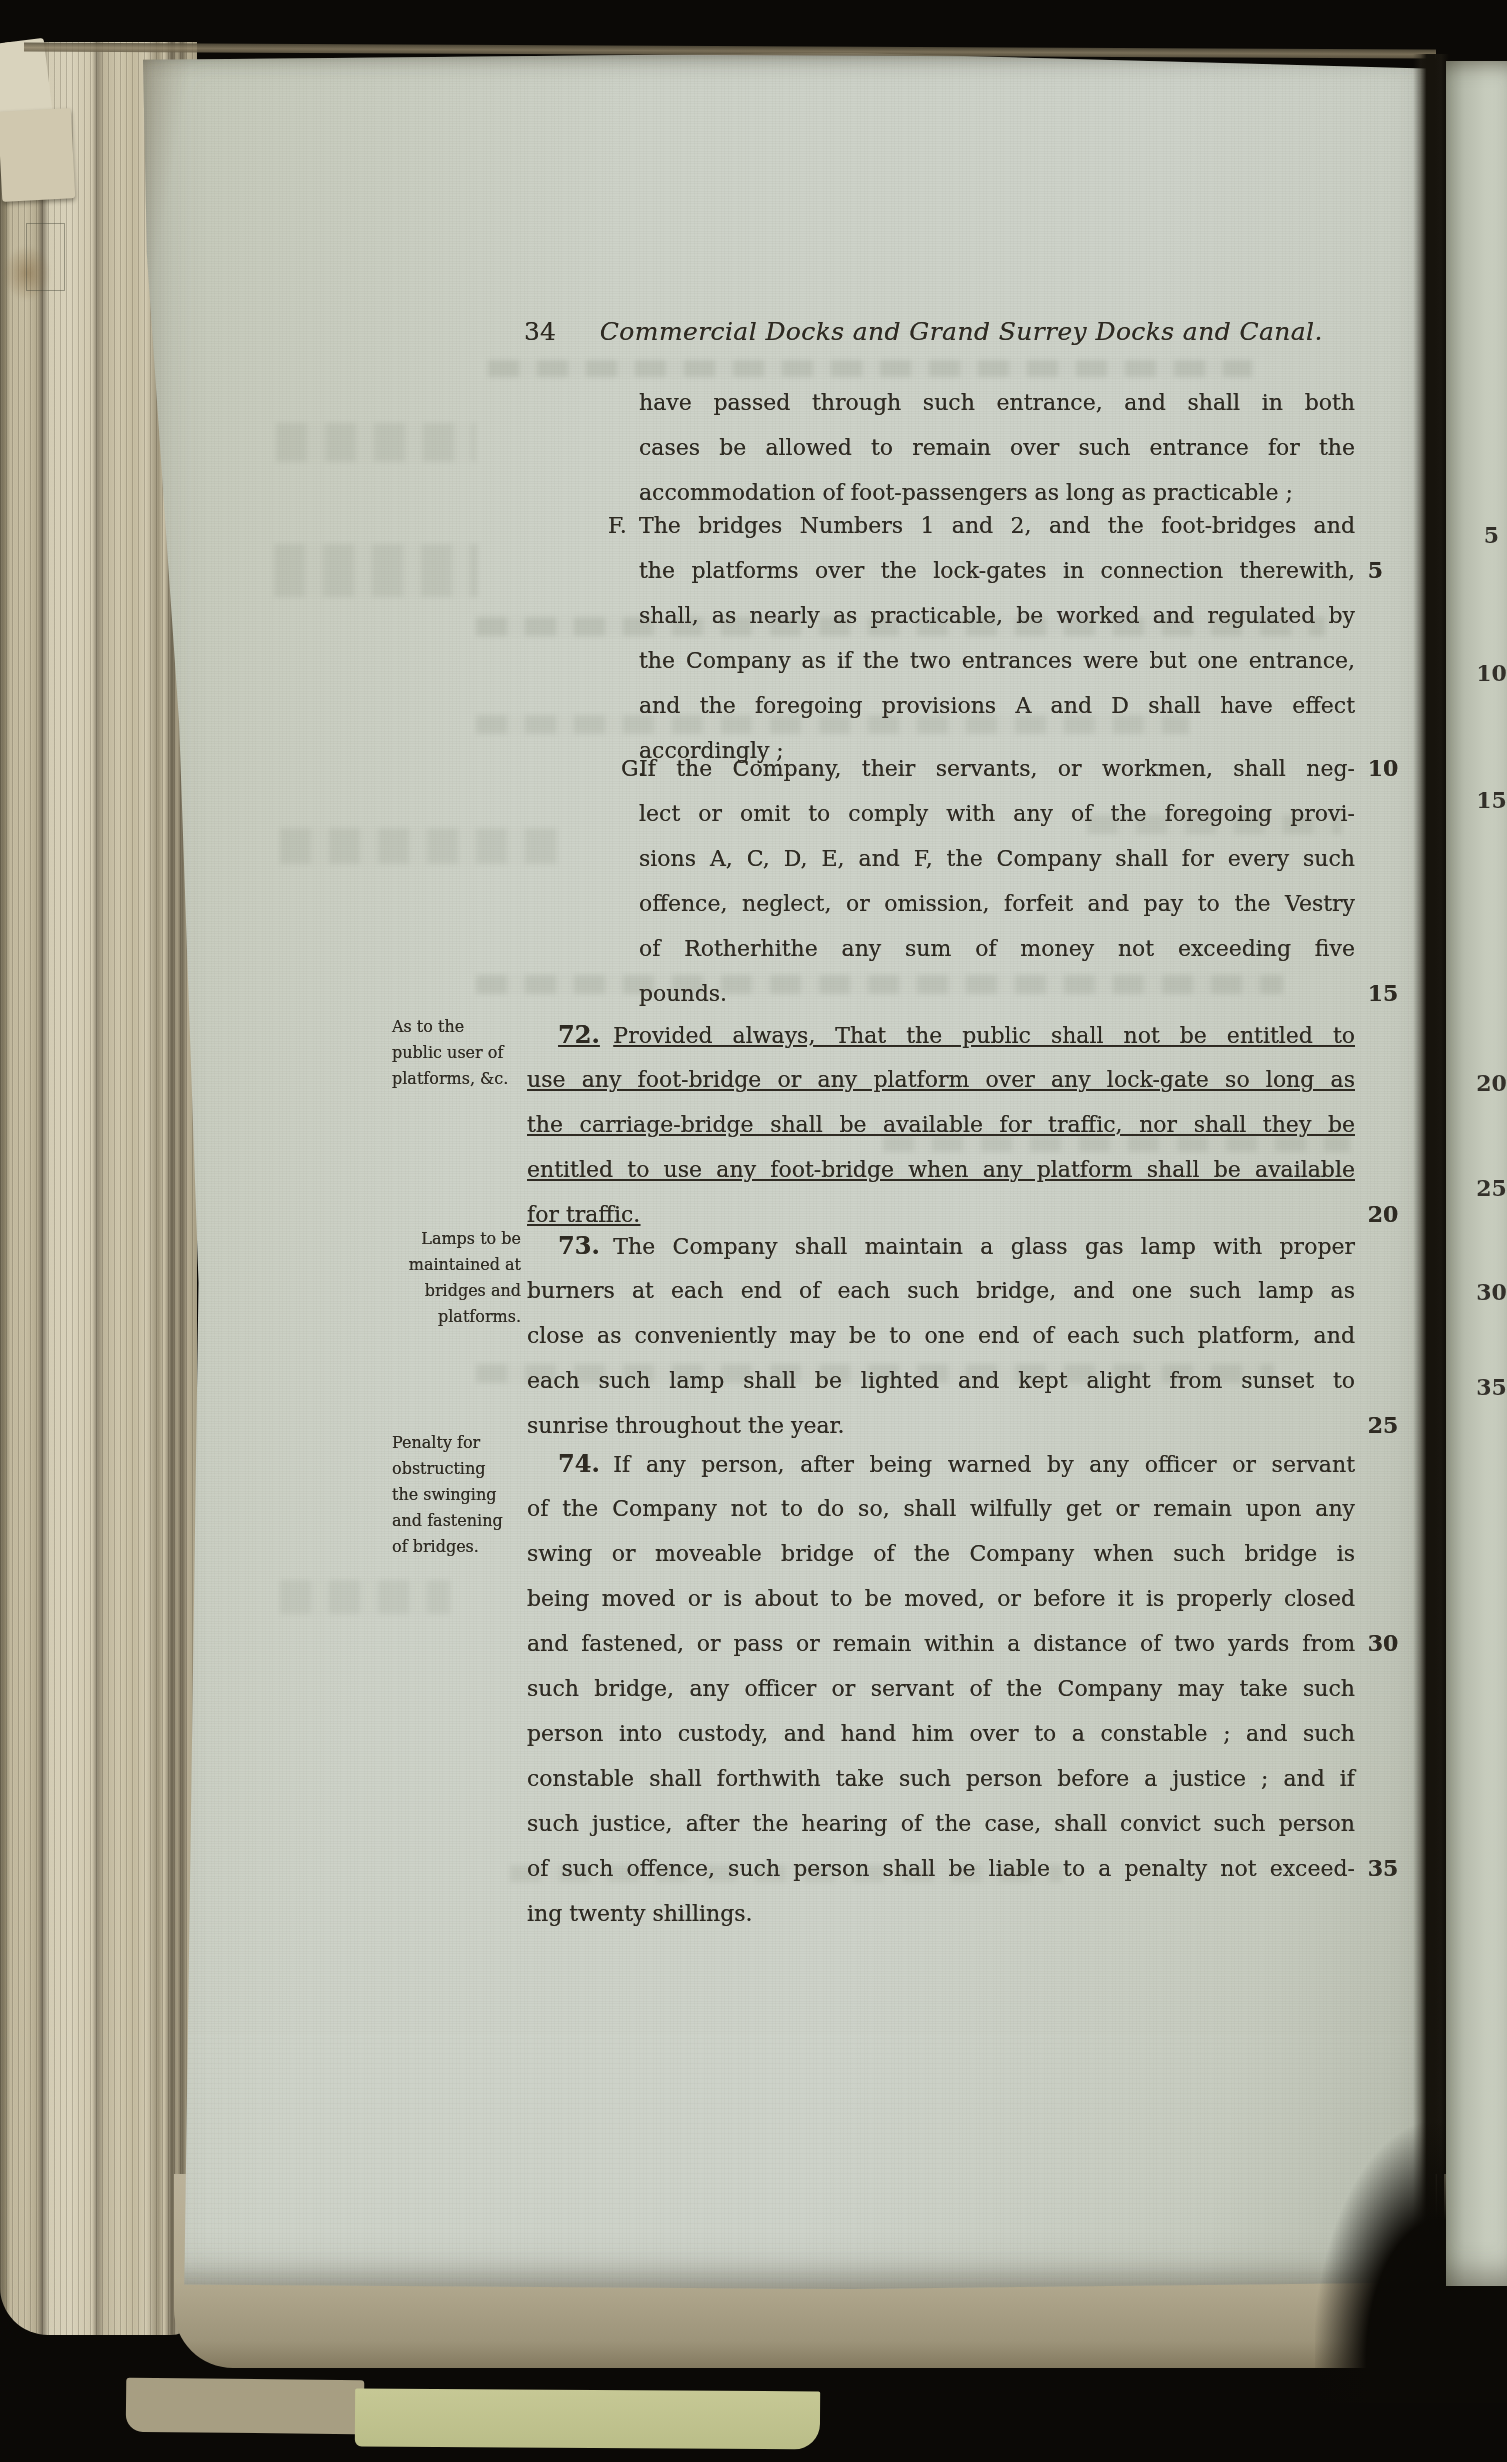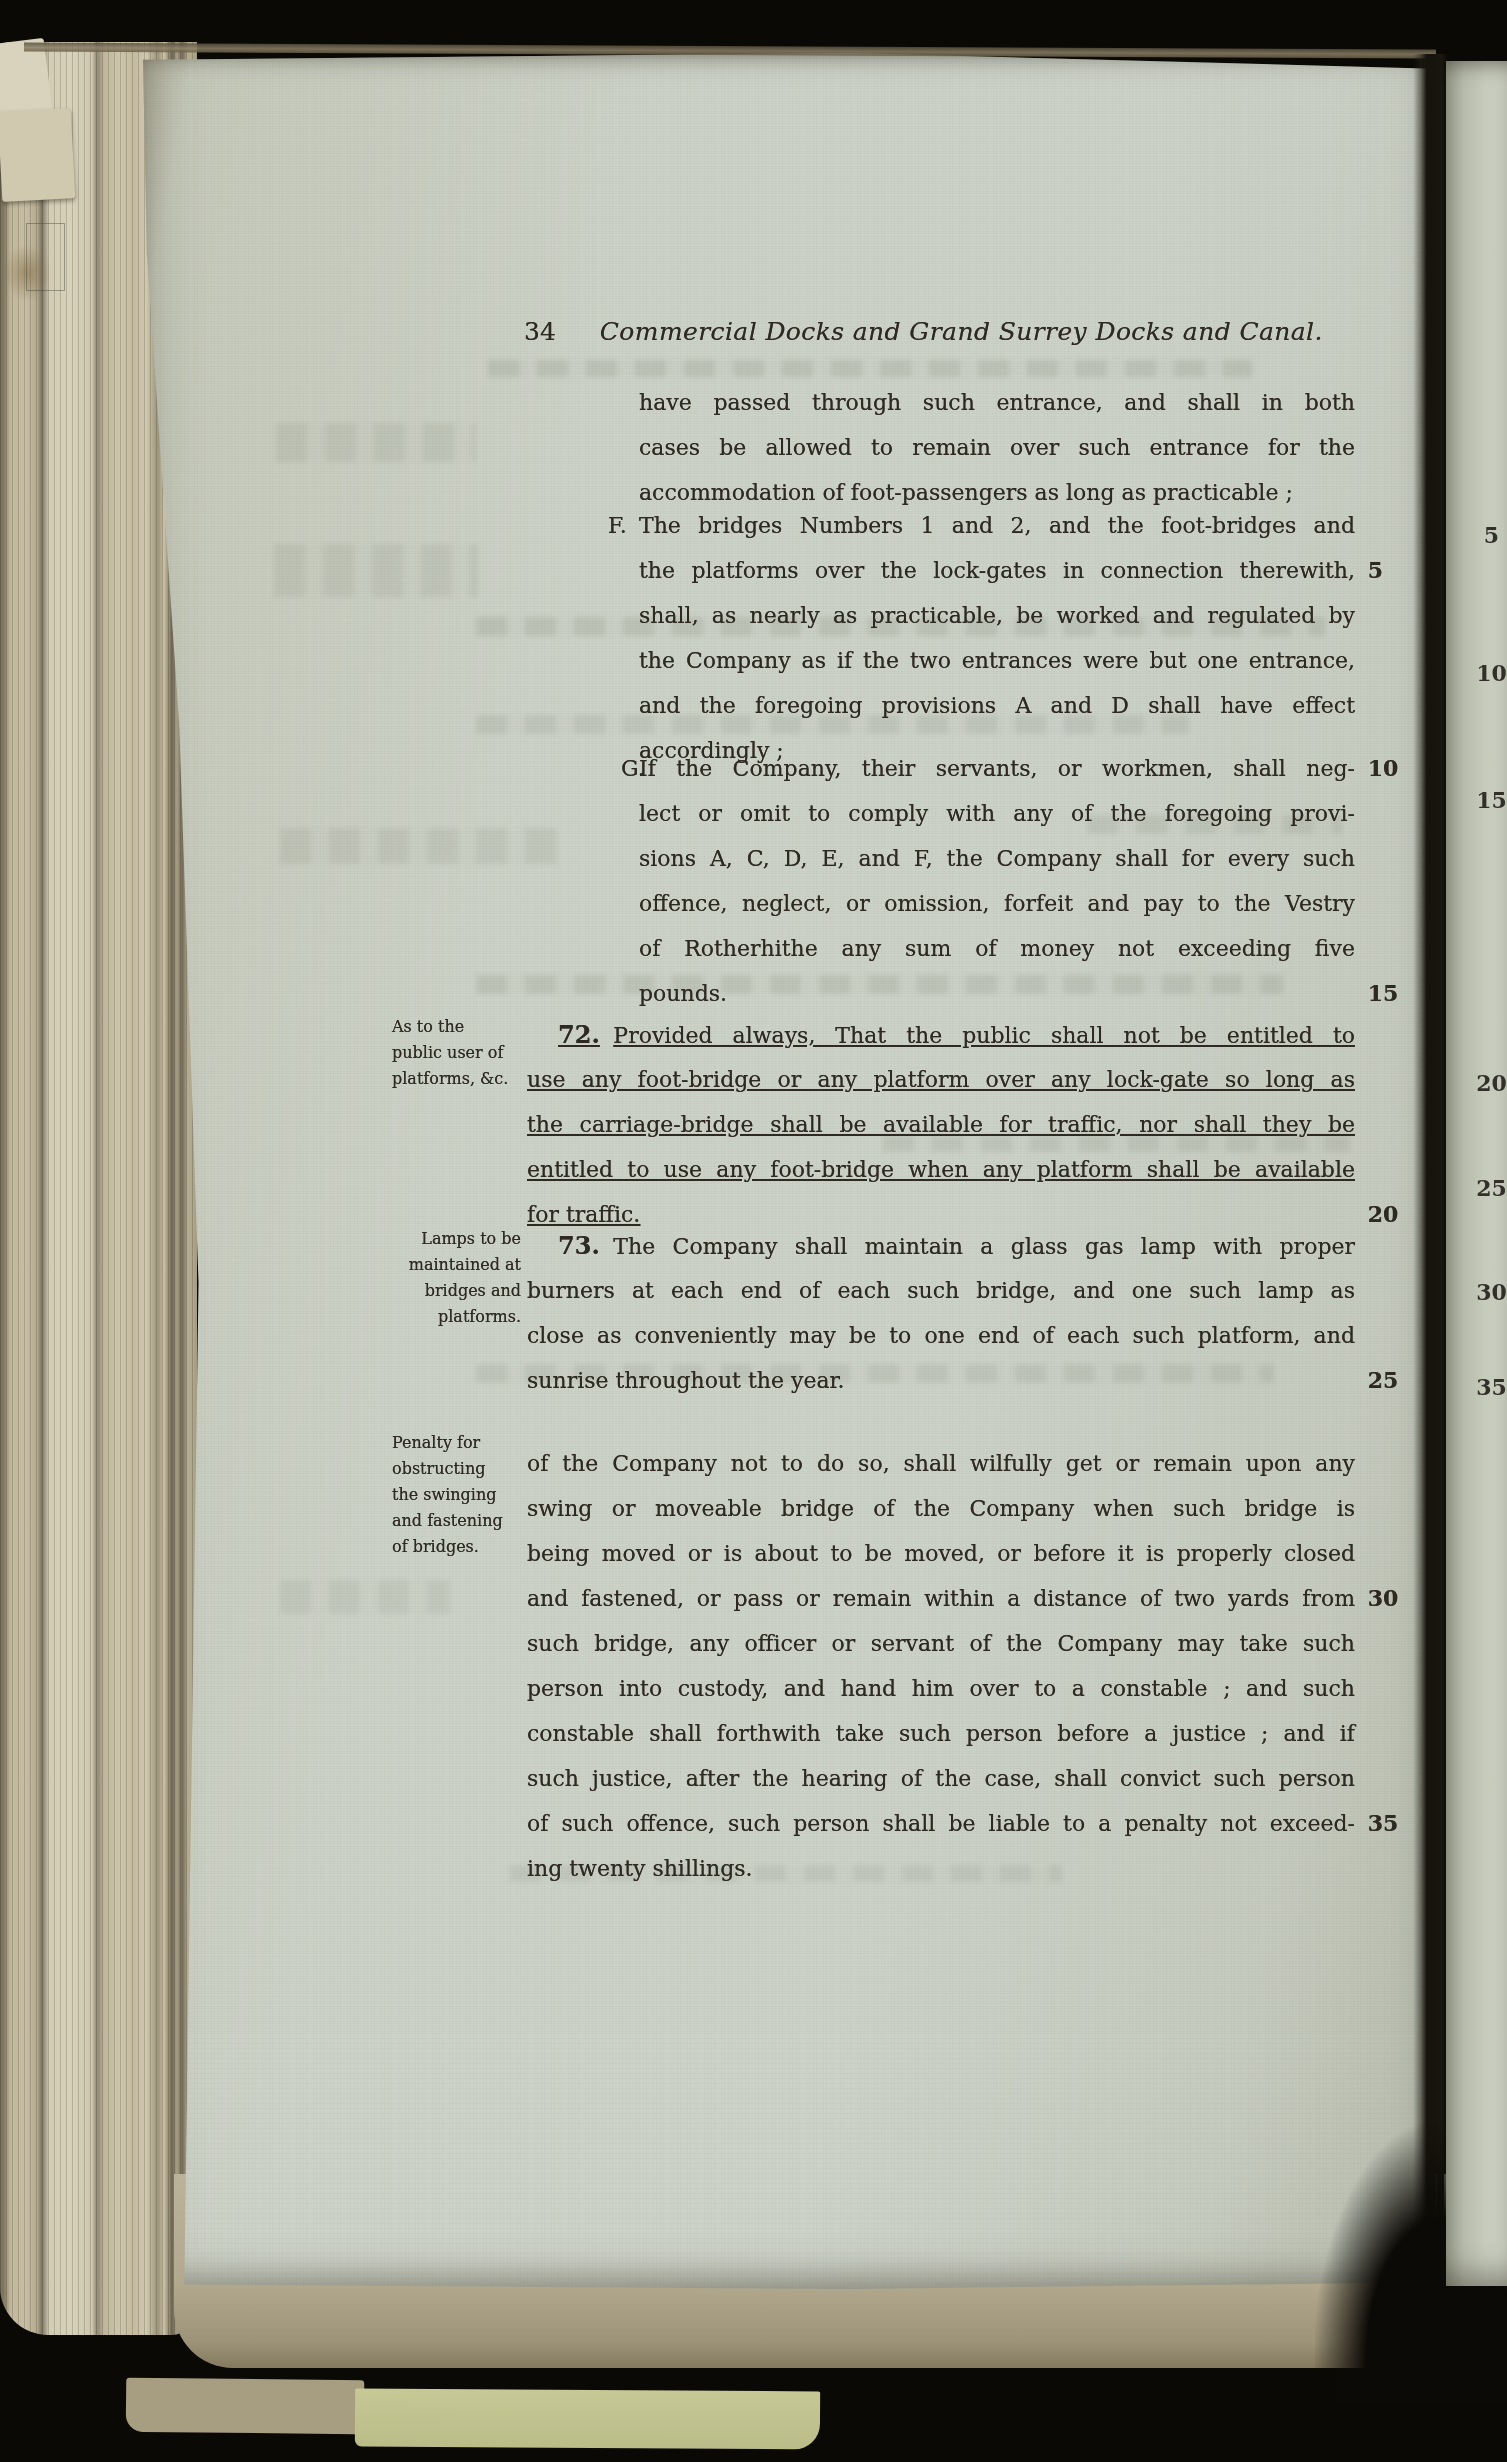--- a/index.html
+++ b/index.html
@@ -148,28 +148,30 @@
           <div class="line end">for traffic.<span class="lnum">20</span></div>
         </div>
         <div class="margin-note" style="top: 1226px; text-align: right;">Lamps to be
 maintained at
 bridges and
 platforms.</div>
         <div class="sec-body" style="top: 1219px; left: 527px; width: 828px;">
           <div class="line" style="text-indent: 31px;"><span class="secnum">73.</span>The Company shall maintain a glass gas lamp with proper</div>
           <div class="line">burners at each end of each such bridge, and one such lamp as</div>
           <div class="line">close as conveniently may be to one end of each such platform, and</div>
+          <div class="line">each such lamp shall be lighted and kept alight from sunset to</div>
           <div class="line end">sunrise throughout the year.<span class="lnum">25</span></div>
         </div>
         <div class="margin-note" style="top: 1430px;">Penalty for
 obstructing
 the swinging
 and fastening
 of bridges.</div>
         <div class="sec-body" style="top: 1437px; left: 527px; width: 828px;">
+          <div class="line" style="text-indent: 31px;"><span class="secnum">74.</span>If any person, after being warned by any officer or servant</div>
           <div class="line">of the Company not to do so, shall wilfully get or remain upon any</div>
           <div class="line">swing or moveable bridge of the Company when such bridge is</div>
           <div class="line">being moved or is about to be moved, or before it is properly closed</div>
           <div class="line">and fastened, or pass or remain within a distance of two yards from<span class="lnum">30</span></div>
           <div class="line">such bridge, any officer or servant of the Company may take such</div>
           <div class="line">person into custody, and hand him over to a constable ; and such</div>
           <div class="line">constable shall forthwith take such person before a justice ; and if</div>
           <div class="line">such justice, after the hearing of the case, shall convict such person</div>
           <div class="line">of such offence, such person shall be liable to a penalty not exceed-<span class="lnum">35</span></div>
           <div class="line end">ing twenty shillings.</div>

